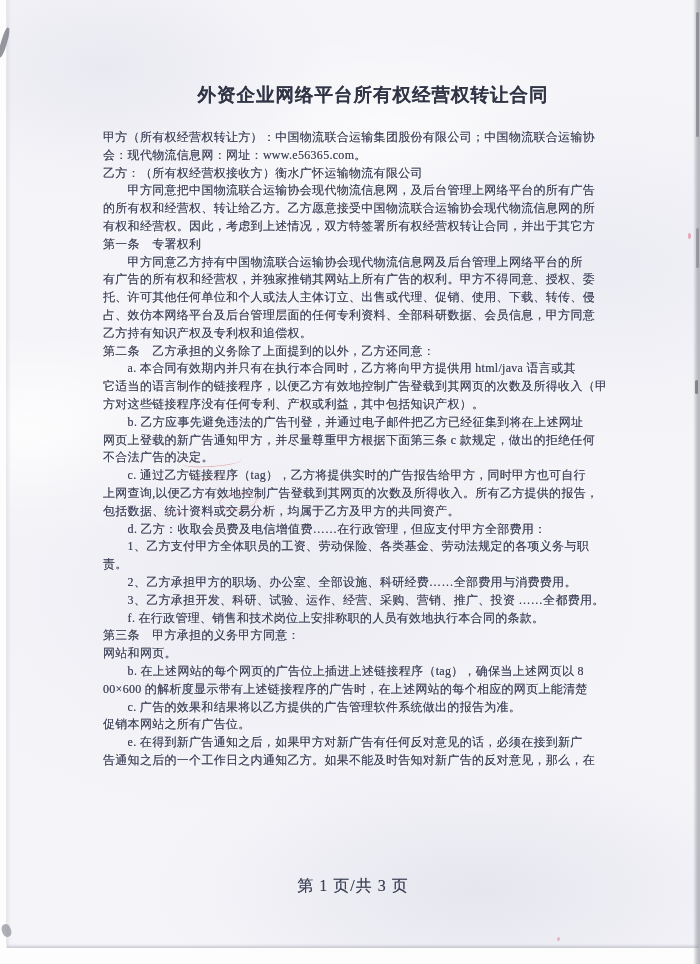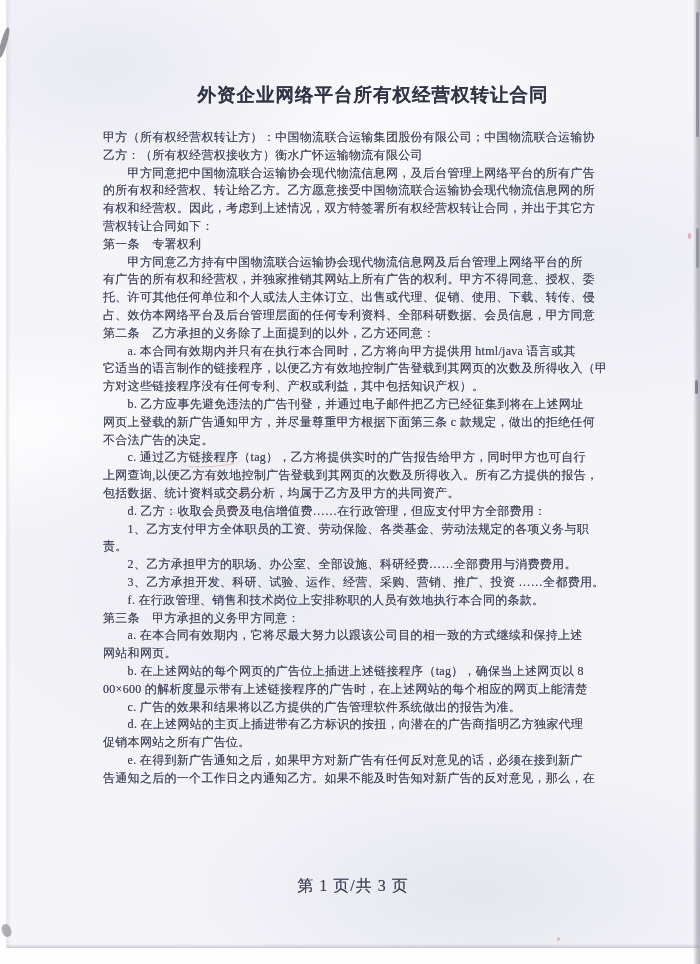--- a/index.html
+++ b/index.html
@@ -71,53 +71,52 @@
     background:rgba(220,110,130,.45);border-radius:50%;}
 </style>
 </head>
 <body>
 
 <div class="scan">
   <div class="paper">
     <div class="title">外资企业网络平台所有权经营权转让合同</div>
     <div class="doc-body">
         <div class="line">甲方（所有权经营权转让方）：中国物流联合运输集团股份有限公司；中国物流联合运输协</div>
+        <div class="line">会：现代物流信息网：网址：www.e56365.com。</div>
         <div class="line">乙方：（所有权经营权接收方）衡水广怀运输物流有限公司</div>
         <div class="line">　　甲方同意把中国物流联合运输协会现代物流信息网，及后台管理上网络平台的所有广告</div>
         <div class="line">的所有权和经营权、转让给乙方。乙方愿意接受中国物流联合运输协会现代物流信息网的所</div>
         <div class="line">有权和经营权。因此，考虑到上述情况，双方特签署所有权经营权转让合同，并出于其它方</div>
-        <div class="line">营权转让合同如下：</div>
         <div class="line">第一条　专署权利</div>
         <div class="line">　　甲方同意乙方持有中国物流联合运输协会现代物流信息网及后台管理上网络平台的所</div>
         <div class="line">有广告的所有权和经营权，并独家推销其网站上所有广告的权利。甲方不得同意、授权、委</div>
         <div class="line">托、许可其他任何单位和个人或法人主体订立、出售或代理、促销、使用、下载、转传、侵</div>
         <div class="line">占、效仿本网络平台及后台管理层面的任何专利资料、全部科研数据、会员信息，甲方同意</div>
+        <div class="line">乙方持有知识产权及专利权和追偿权。</div>
         <div class="line">第二条　乙方承担的义务除了上面提到的以外，乙方还同意：</div>
         <div class="line">　　a. 本合同有效期内并只有在执行本合同时，乙方将向甲方提供用 html/java 语言或其</div>
         <div class="line">它适当的语言制作的链接程序，以便乙方有效地控制广告登载到其网页的次数及所得收入（甲</div>
         <div class="line">方对这些链接程序没有任何专利、产权或利益，其中包括知识产权）。</div>
         <div class="line">　　b. 乙方应事先避免违法的广告刊登，并通过电子邮件把乙方已经征集到将在上述网址</div>
         <div class="line">网页上登载的新广告通知甲方，并尽量尊重甲方根据下面第三条 c 款规定，做出的拒绝任何</div>
         <div class="line">不合法广告的决定。</div>
         <div class="line">　　c. 通过乙方链接程序（tag），乙方将提供实时的广告报告给甲方，同时甲方也可自行</div>
         <div class="line">上网查询,以便乙方有效地控制广告登载到其网页的次数及所得收入。所有乙方提供的报告，</div>
         <div class="line">包括数据、统计资料或交易分析，均属于乙方及甲方的共同资产。</div>
         <div class="line">　　d. 乙方：收取会员费及电信增值费……在行政管理，但应支付甲方全部费用：</div>
         <div class="line">　　1、乙方支付甲方全体职员的工资、劳动保险、各类基金、劳动法规定的各项义务与职</div>
         <div class="line">责。</div>
         <div class="line">　　2、乙方承担甲方的职场、办公室、全部设施、科研经费……全部费用与消费费用。</div>
         <div class="line">　　3、乙方承担开发、科研、试验、运作、经营、采购、营销、推广、投资 ……全都费用。</div>
         <div class="line">　　f. 在行政管理、销售和技术岗位上安排称职的人员有效地执行本合同的条款。</div>
         <div class="line">第三条　甲方承担的义务甲方同意：</div>
-        <div class="line">　　a. 在本合同有效期内，它将尽最大努力以跟该公司目的相一致的方式继续和保持上述</div>
         <div class="line">网站和网页。</div>
         <div class="line">　　b. 在上述网站的每个网页的广告位上插进上述链接程序（tag），确保当上述网页以 8</div>
         <div class="line">00×600 的解析度显示带有上述链接程序的广告时，在上述网站的每个相应的网页上能清楚</div>
         <div class="line">　　c. 广告的效果和结果将以乙方提供的广告管理软件系统做出的报告为准。</div>
-        <div class="line">　　d. 在上述网站的主页上插进带有乙方标识的按扭，向潜在的广告商指明乙方独家代理</div>
         <div class="line">促销本网站之所有广告位。</div>
         <div class="line">　　e. 在得到新广告通知之后，如果甲方对新广告有任何反对意见的话，必须在接到新广</div>
         <div class="line">告通知之后的一个工作日之内通知乙方。如果不能及时告知对新广告的反对意见，那么，在</div>
       </div>
     <div class="footer">第 1 页/共 3 页</div>
 
     <div class="red-mark-strike"></div>
     <div class="red-mark-squiggle"></div>
     <div class="red-mark-circle"></div>
     <div class="red-mark-tick"></div>

